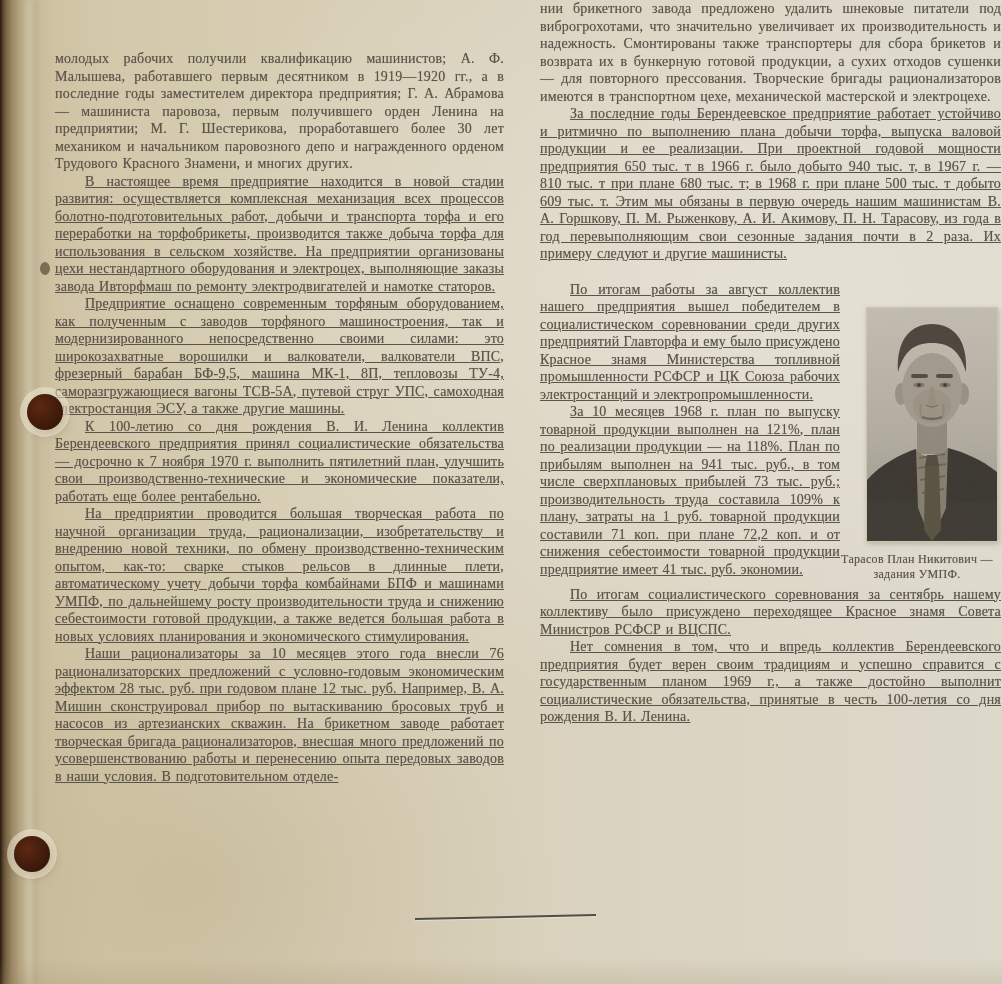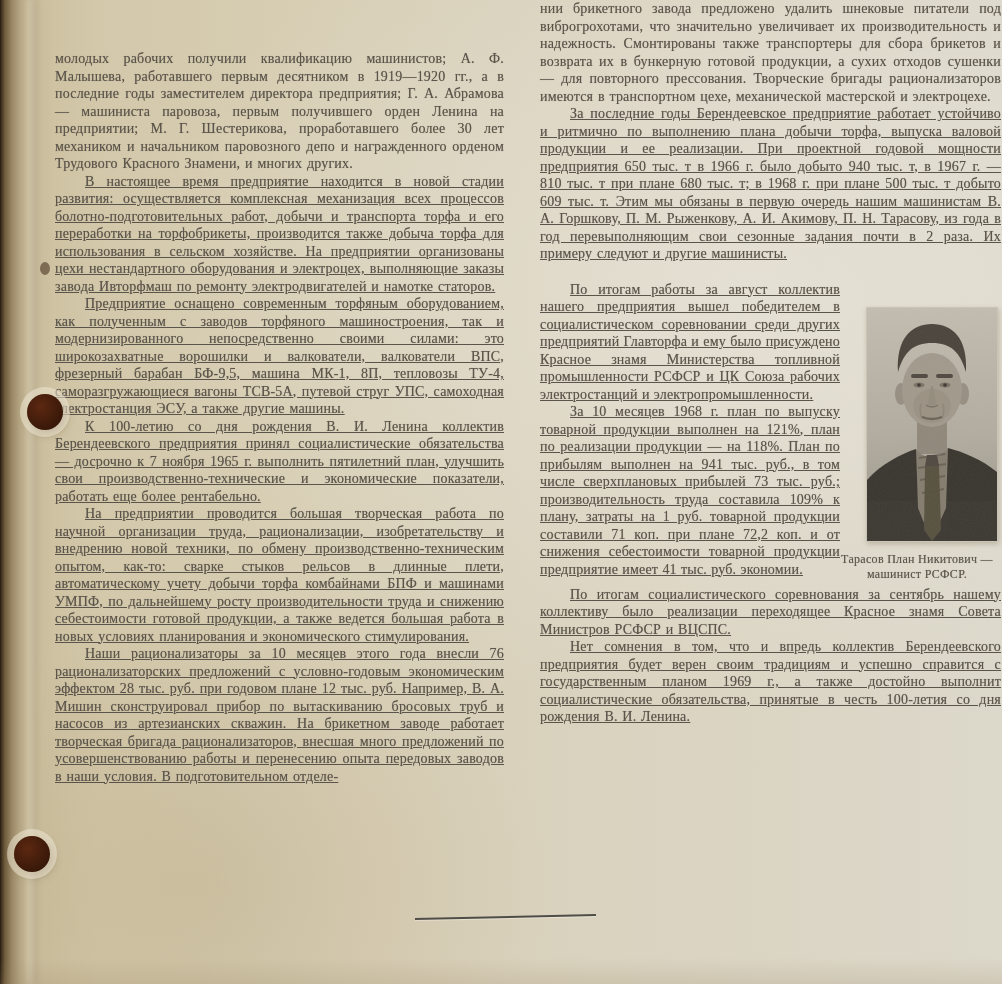--- a/index.html
+++ b/index.html
@@ -89,21 +89,21 @@
 <div class="page">
   <div class="binding-edge"></div>
   <div class="edge-streak"></div>
 
   <div class="content">
 
     <div class="col col-left">
         <p class="para">молодых рабочих получили квалификацию машинистов; А. Ф. Малышева, работавшего первым десятником в 1919—1920 гг., а в последние годы заместителем директора предприятия; Г. А. Абрамова — машиниста паровоза, первым получившего орден Ленина на предприятии; М. Г. Шестерикова, проработавшего более 30 лет механиком и начальником паровозного депо и награжденного орденом Трудового Красного Знамени, и многих других.</p>
         <p class="para indent">В настоящее время предприятие находится в новой стадии развития: осуществляется комплексная механизация всех процессов болотно-подготовительных работ, добычи и транспорта торфа и его переработки на торфобрикеты, производится также добыча торфа для использования в сельском хозяйстве. На предприятии организованы цехи нестандартного оборудования и электроцех, выполняющие заказы завода Ивторфмаш по ремонту электродвигателей и намотке статоров.</p>
         <p class="para indent">Предприятие оснащено современным торфяным оборудованием, как полученным с заводов торфяного машиностроения, так и модернизированного непосредственно своими силами: это широкозахватные ворошилки и валкователи, валкователи ВПС, фрезерный барабан БФ-9,5, машина МК-1, 8П, тепловозы ТУ-4, саморазгружающиеся вагоны ТСВ-5А, путевой струг УПС, самоходная электростанция ЭСУ, а также другие машины.</p>
-        <p class="para indent">К 100-летию со дня рождения В. И. Ленина коллектив Берендеевского предприятия принял социалистические обязательства — досрочно к 7 ноября 1965 г. выполнить пятилетний план, улучшить свои производственно-технические и экономические показатели, работать еще более рентабельно.</p>
+        <p class="para indent">К 100-летию со дня рождения В. И. Ленина коллектив Берендеевского предприятия принял социалистические обязательства — досрочно к 7 ноября 1970 г. выполнить пятилетний план, улучшить свои производственно-технические и экономические показатели, работать еще более рентабельно.</p>
         <p class="para indent">На предприятии проводится большая творческая работа по научной организации труда, рационализации, изобретательству и внедрению новой техники, по обмену производственно-техническим опытом, как-то: сварке стыков рельсов в длинные плети, автоматическому учету добычи торфа комбайнами БПФ и машинами УМПФ, по дальнейшему росту производительности труда и снижению себестоимости готовой продукции, а также ведется большая работа в новых условиях планирования и экономического стимулирования.</p>
         <p class="para indent">Наши рационализаторы за 10 месяцев этого года внесли 76 рационализаторских предложений с условно-годовым экономическим эффектом 28 тыс. руб. при годовом плане 12 тыс. руб. Например, В. А. Мишин сконструировал прибор по вытаскиванию бросовых труб и насосов из артезианских скважин. На брикетном заводе работает творческая бригада рационализаторов, внесшая много предложений по усовершенствованию работы и перенесению опыта передовых заводов в наши условия. В подготовительном отделе-</p>
       </div>
 
     <div class="col col-right">
       <div class="right-top">
           <p class="para">нии брикетного завода предложено удалить шнековые питатели под виброгрохотами, что значительно увеличивает их производительность и надежность. Смонтированы также транспортеры для сбора брикетов и возврата их в бункерную готовой продукции, а сухих отходов сушенки — для повторного прессования. Творческие бригады рационализаторов имеются в транспортном цехе, механической мастерской и электроцехе.</p>
           <p class="para indent">За последние годы Берендеевское предприятие работает устойчиво и ритмично по выполнению плана добычи торфа, выпуска валовой продукции и ее реализации. При проектной годовой мощности предприятия 650 тыс. т в 1966 г. было добыто 940 тыс. т, в 1967 г. — 810 тыс. т при плане 680 тыс. т; в 1968 г. при плане 500 тыс. т добыто 609 тыс. т. Этим мы обязаны в первую очередь нашим машинистам В. А. Горшкову, П. М. Рыженкову, А. И. Акимову, П. Н. Тарасову, из года в год перевыполняющим свои сезонные задания почти в 2 раза. Их примеру следуют и другие машинисты.</p>
         </div>
 
@@ -164,27 +164,27 @@
               <path d="M76,96 Q78,104 75,110" stroke="#8a8273" stroke-width="1.5" fill="none" opacity="0.8"></path>
 
               <path d="M55,109 Q65,113 75,109" stroke="#6b6355" stroke-width="2.4" fill="none"></path>
               <path d="M56,120 Q65,126 74,120" stroke="#938b7c" stroke-width="1.6" fill="none" opacity="0.7"></path>
 
               <rect width="130" height="233" filter="url(#grain)" opacity="0.22"></rect>
             </svg>
           </div>
           <div class="caption">
             <span>Тарасов План Никитович —</span><br>
-            <span>машинист РСФСР.</span>
+            <span>задания УМПФ.</span>
           </div>
         </div>
       </div>
 
       <div class="right-bottom">
-          <p class="para indent">По итогам социалистического соревнования за сентябрь нашему коллективу было реализации переходящее Красное знамя Совета Министров РСФСР и ВЦСПС.</p>
+          <p class="para indent">По итогам социалистического соревнования за сентябрь нашему коллективу было присуждено переходящее Красное знамя Совета Министров РСФСР и ВЦСПС.</p>
           <p class="para indent">Нет сомнения в том, что и впредь коллектив Берендеевского предприятия будет верен своим традициям и успешно справится с государственным планом 1969 г., а также достойно выполнит социалистические обязательства, принятые в честь 100-летия со дня рождения В. И. Ленина.</p>
         </div>
     </div>
   </div>
 
   <div class="hole hole-1"></div>
   <div class="hole hole-2"></div>
   <div class="smudge"></div>
   <div class="footer-rule"></div>
 </div>

